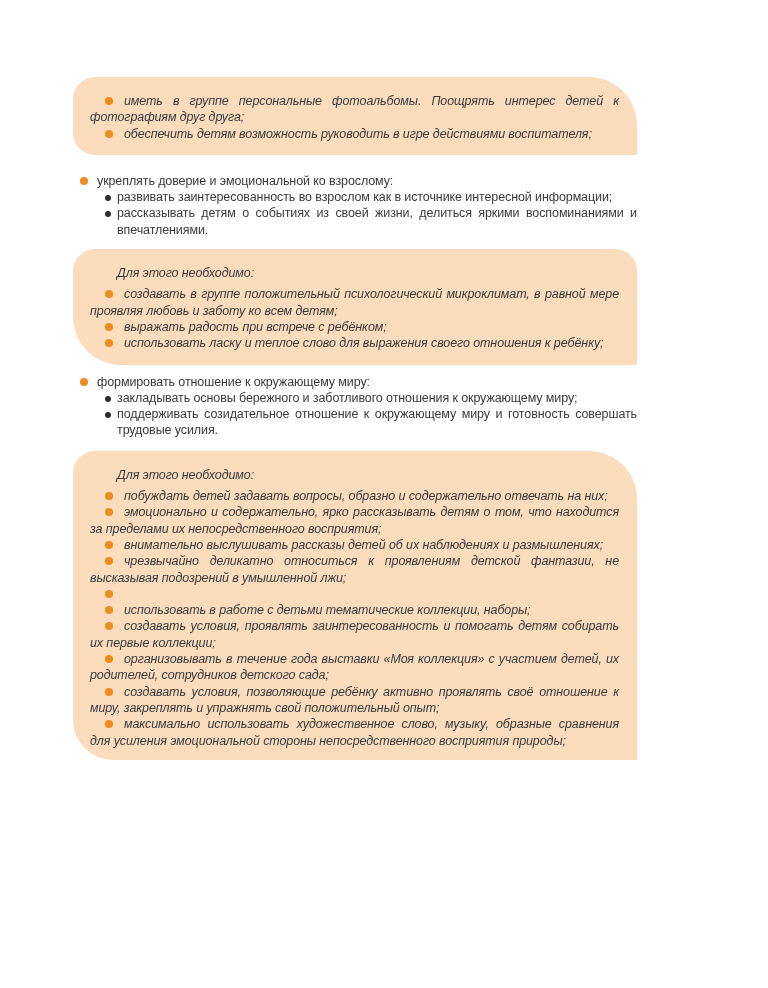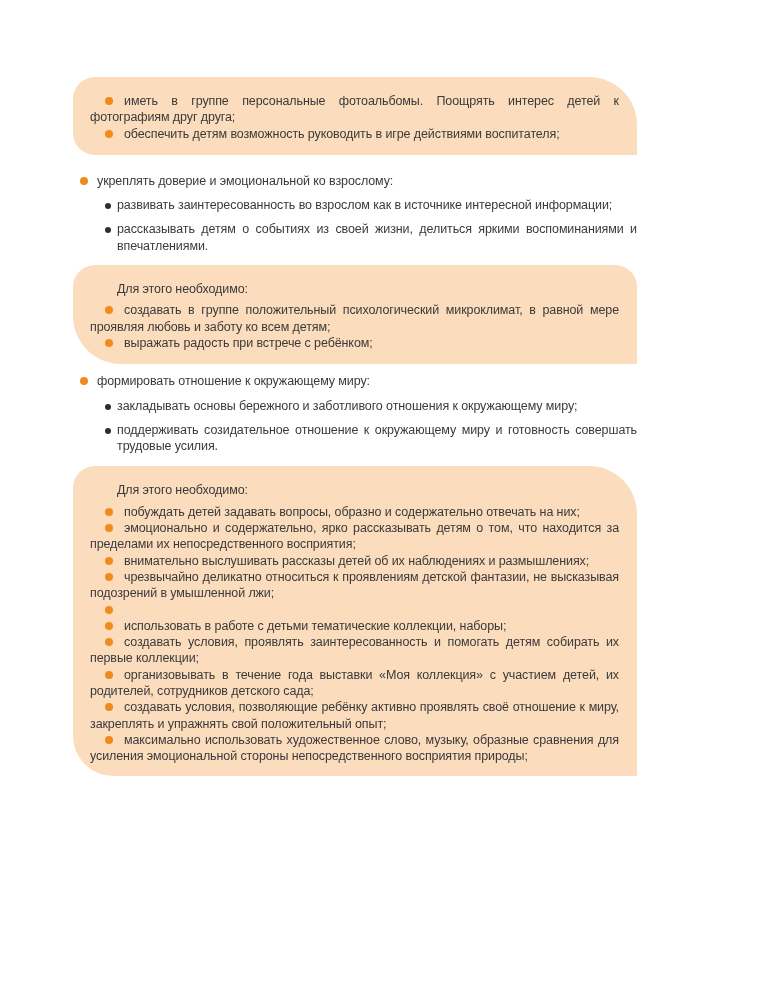--- a/index.html
+++ b/index.html
@@ -20,20 +20,21 @@
     position:relative;
     overflow:hidden;
   }
   .sheet{position:relative;width:768px;height:988px}
   .col{margin-left:73px;width:564px}
 
   
   .box{
     background:var(--peach);
     padding:16px 18px 13px 17px;
+    font-style:italic;
   }
   .box1{margin-top:77px;border-radius:22px 48px 0 22px}
   .box2{border-radius:22px 22px 0 48px}
   .box3{border-radius:22px 48px 0 40px;padding-bottom:11px}
 
   p.item{
     font-size:12.5px;
     line-height:16.3px;
     text-align:justify;
     text-indent:15px;
@@ -54,21 +55,21 @@
   }
 
   
   .plain{font-size:12.5px;line-height:16.3px;letter-spacing:-0.1px}
   .plainA{margin:18px 0 11px}
   .plainB{margin:9px 0 12px}
   p.lead{margin-left:7px;text-align:justify}
   p.lead .b{width:8px;height:8px;margin-right:9px}
   p.sub{
     padding-left:44px;text-indent:-12px;text-align:justify;
-    hyphens:auto;margin-top:8px;-webkit-hyphens:auto;
+    hyphens:auto;-webkit-hyphens:auto;
   }
   .b2{
     display:inline-block;width:6px;height:6px;border-radius:50%;
     background:var(--sub);margin-right:6px;
   }
 </style>
 </head>
 <body>
 
 <div class="sheet">
@@ -82,20 +83,21 @@
     <section class="plain plainA">
       <p class="lead"><span class="b"></span><span>укреплять доверие и эмоциональной ко взрослому:</span></p>
       <p class="sub"><span class="b2"></span><span>развивать заинтересованность во взрослом как в источнике интересной информации;</span></p>
       <p class="sub"><span class="b2"></span><span>рассказывать детям о событиях из своей жизни, делиться яркими воспоминаниями и впечатлениями.</span></p>
     </section>
 
     <section class="box box2">
       <p class="hd">Для этого необходимо:</p>
       <p class="item"><span class="b"></span><span>создавать в группе положительный психологический микроклимат, в равной мере проявляя любовь и заботу ко всем детям;</span></p>
       <p class="item"><span class="b"></span><span>выражать радость при встрече с ребёнком;</span></p>
+      <p class="item"><span class="b"></span><span>использовать ласку и теплое слово для выражения своего отношения к ребёнку;</span></p>
     </section>
 
     <section class="plain plainB">
       <p class="lead"><span class="b"></span><span>формировать отношение к окружающему миру:</span></p>
       <p class="sub"><span class="b2"></span><span>закладывать основы бережного и заботливого отношения к окружающему миру;</span></p>
       <p class="sub"><span class="b2"></span><span>поддерживать созидательное отношение к окружающему миру и готовность совершать трудовые усилия.</span></p>
     </section>
 
     <section class="box box3">
       <p class="hd">Для этого необходимо:</p>

